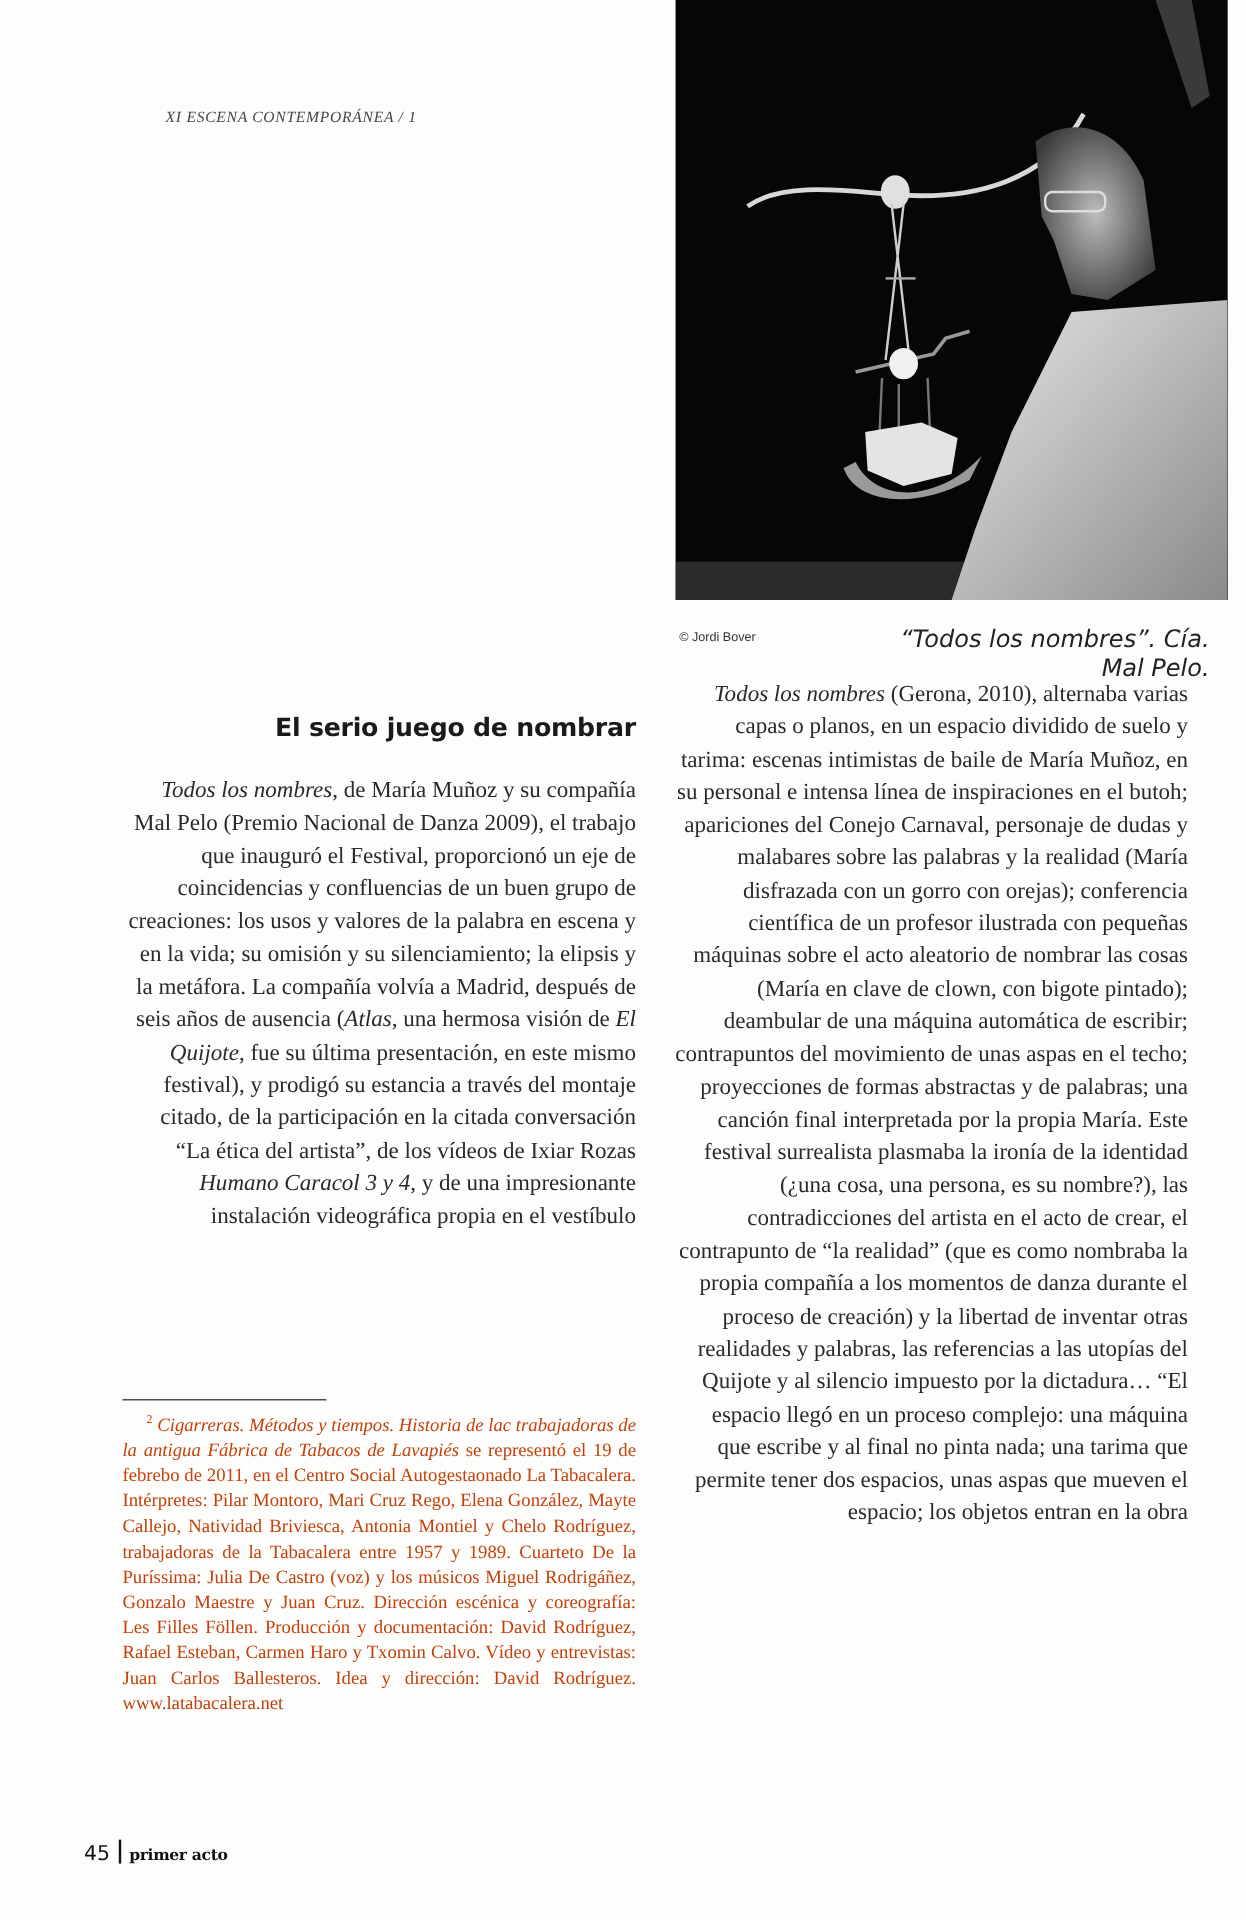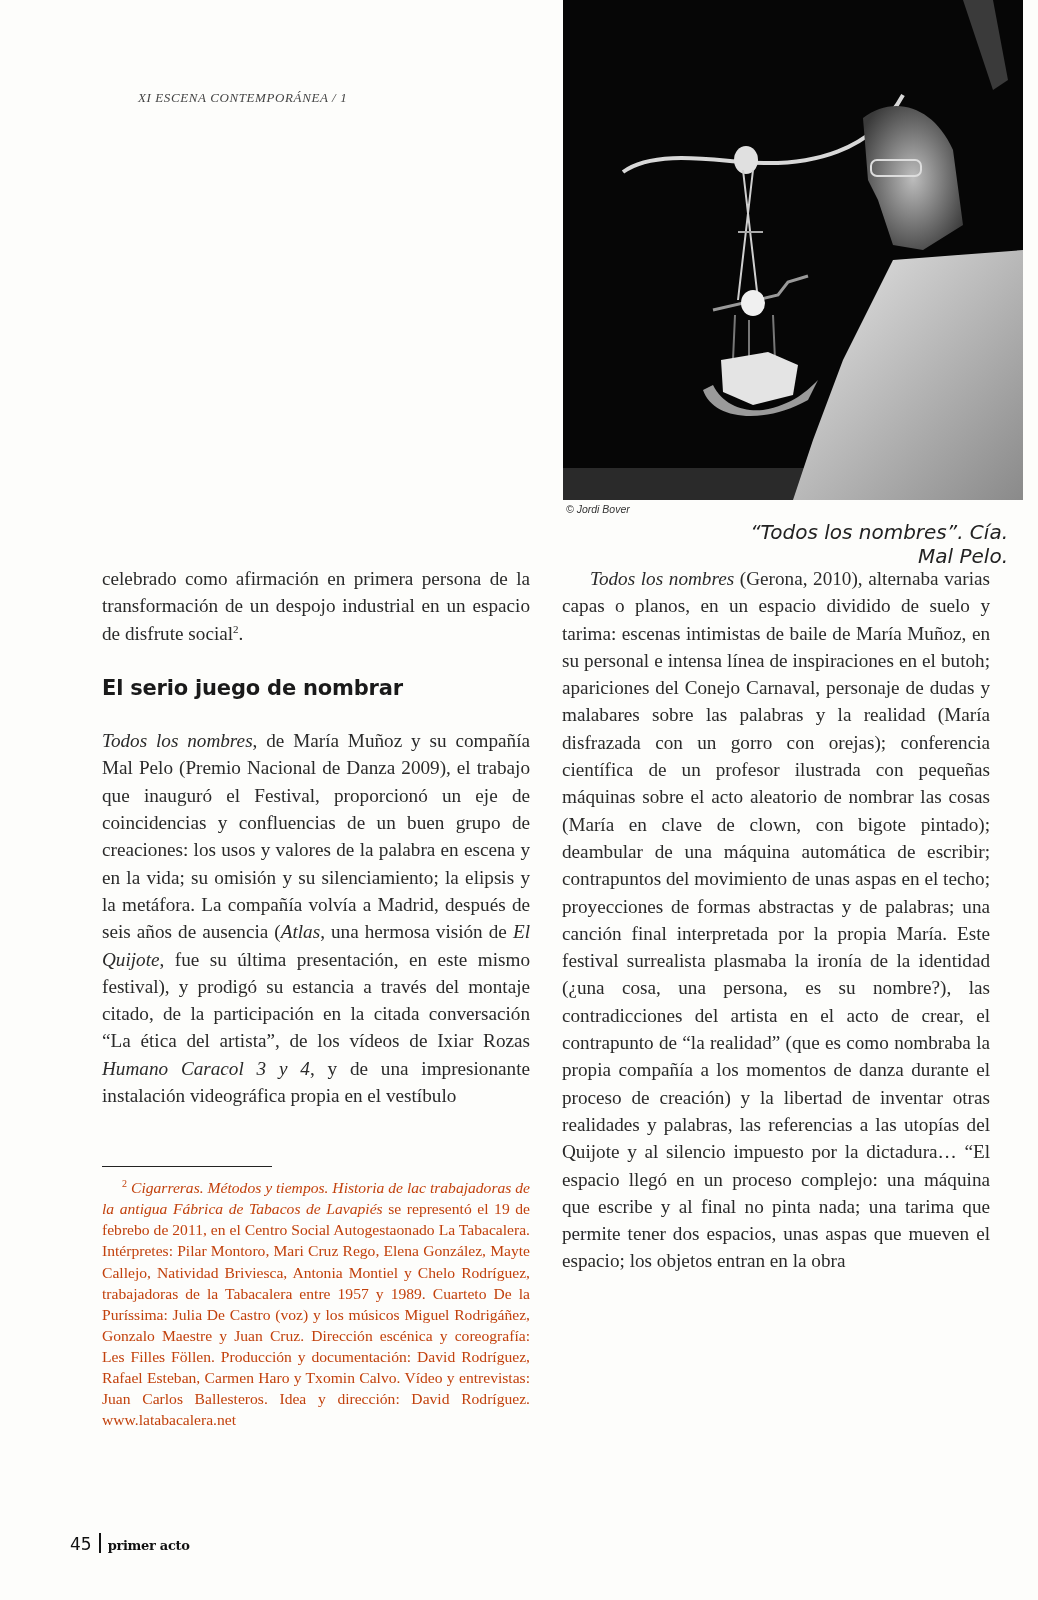--- a/index.html
+++ b/index.html
@@ -11,32 +11,32 @@
   .running-head {
     position:absolute; left:102px; top:90px;
     font-style:italic; font-size:13px; letter-spacing:0.6px; color:#444;margin-left:36px;
   }
   .photo {
     position:absolute; left:563px; top:0; width:460px; height:500px;
     background:#050505; overflow:hidden;
   }
   .photo svg { display:block; width:100%; height:100%; }
   .credit {
-    position:absolute; left:566px; top:503px;
-    font-family:"Liberation Sans", sans-serif; font-size:10.5px; color:#333;font-style:italic;
+    position:absolute; left:566px; top:525px;
+    font-family:"Liberation Sans", sans-serif; font-size:10.5px; color:#333;
   }
   .caption {
     position:absolute; left:736px; top:520px; width:272px; text-align:right;
     font-family:"DejaVu Sans", sans-serif; font-style:italic; font-size:20px; color:#222;
   }
   .col {
     position:absolute; width:428px;
     font-size:19.2px; line-height:27.3px; text-align:justify;
   }
-  .col p { margin:0; }
+  .col p { margin:0;text-align:right; }
   .col-left { left:102px; top:565px; }
   .col-right { left:562px; top:565px; width:428px; }
   .indent { text-indent:28px; }
   .section-heading {
     font-family:"DejaVu Sans", sans-serif; font-weight:bold; font-size:21px;
     margin:28px 0 25px 0 !important; letter-spacing:-0.2px; color:#1a1a1a; text-align:left;
   }
   .footnote-rule {
     position:absolute; left:102px; top:1166px; width:170px; height:0;
     border-top:1.4px solid #222;
@@ -95,21 +95,20 @@
     <path d="M300 118 C 330 95, 370 105, 390 150 L 400 225 L 360 250 L 330 245 L 315 200 L 305 180 Z" fill="url(#face)"></path>
     <rect x="308" y="160" width="50" height="16" rx="6" fill="none" stroke="#ddd" stroke-width="2"></rect>
     <path d="M330 260 L 460 250 L 460 500 L 230 500 L 250 440 L 280 360 Z" fill="url(#coat)"></path>
   </svg>
 </div>
 
 <div class="credit">© Jordi Bover</div>
 <div class="caption">“Todos los nombres”. Cía. Mal Pelo.</div>
 
 <div class="col col-left">
-  <p><span>celebrado como afirmación en primera persona de la transformación de un despojo industrial en un espacio de disfrute social</span><sup>2</sup><span>.</span></p>
 
   <p class="section-heading">El serio juego de nombrar</p>
 
   <p><em>Todos los nombres</em><span>, de María Muñoz y su compañía Mal Pelo (Premio Nacional de Danza 2009), el trabajo que inauguró el Festival, proporcionó un eje de coincidencias y confluencias de un buen grupo de creaciones: los usos y valores de la palabra en escena y en la vida; su omisión y su silenciamiento; la elipsis y la metáfora. La compañía volvía a Madrid, después de seis años de ausencia (</span><em>Atlas</em><span>, una hermosa visión de </span><em>El Quijote</em><span>, fue su última presentación, en este mismo festival), y prodigó su estancia a través del montaje citado, de la participación en la citada conversación “La ética del artista”, de los vídeos de Ixiar Rozas </span><em>Humano Caracol 3 y 4</em><span>, y de una impresionante instalación videográfica propia en el vestíbulo</span></p>
 </div>
 
 <div class="footnote-rule"></div>
 <div class="footnote">
   <span class="fn-num">2</span><em>Cigarreras. Métodos y tiempos. Historia de lac trabajadoras de la antigua Fábrica de Tabacos de Lavapiés</em><span> se representó el 19 de febrebo de 2011, en el Centro Social Autogestaonado La Tabacalera. Intérpretes: Pilar Montoro, Mari Cruz Rego, Elena González, Mayte Callejo, Natividad Briviesca, Antonia Montiel y Chelo Rodríguez, trabajadoras de la Tabacalera entre 1957 y 1989. Cuarteto De la Puríssima: Julia De Castro (voz) y los músicos Miguel Rodrigáñez, Gonzalo Maestre y Juan Cruz. Dirección escénica y coreografía: Les Filles Föllen. Producción y documentación: David Rodríguez, Rafael Esteban, Carmen Haro y Txomin Calvo. Vídeo y entrevistas: Juan Carlos Ballesteros. Idea y dirección: David Rodríguez. www.latabacalera.net</span>
 </div>

